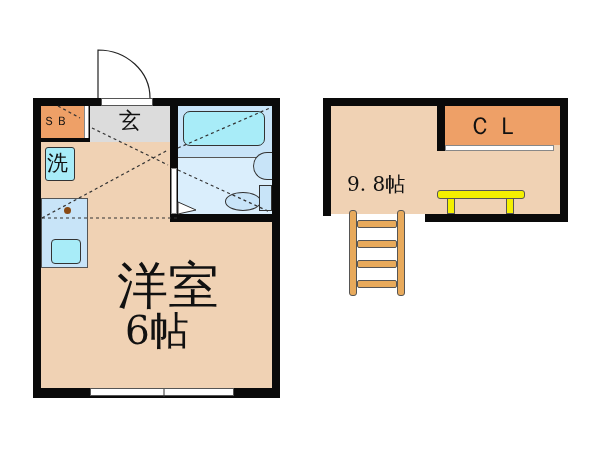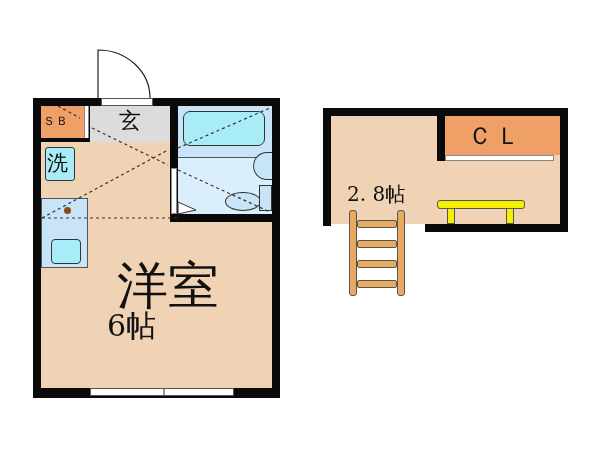--- a/index.html
+++ b/index.html
@@ -39,21 +39,21 @@
   <div class="abs" style="left:138px;top:70px;width:6px;height:46px;background:#fff;border:1px solid #888;"></div>
 
   <div class="abs" style="left:12px;top:49px;width:30px;height:34px;background:#a8ecf8;border:1.5px solid #333;border-radius:3px;"></div>
   <div class="abs label" style="left:14px;top:55px;font-size:21px;">洗</div>
 
   <div class="abs" style="left:8px;top:100px;width:47px;height:70px;background:#c8e4f8;border:1px solid #555;"></div>
   <div class="abs" style="left:31px;top:109px;width:7px;height:7px;background:#8a4a14;border-radius:50%;"></div>
   <div class="abs" style="left:18px;top:141px;width:30px;height:25px;background:#a8ecf8;border:1.5px solid #333;border-radius:4px;"></div>
 
   <div class="abs label" style="left:84px;top:162px;font-size:51px;">洋室</div>
-  <div class="abs label" style="left:74px;top:213px;font-size:30px;">6帖</div>
+  <div class="abs label" style="left:92px;top:213px;font-size:39px;">6帖</div>
 
   <div class="abs" style="left:68px;top:0;width:52px;height:8px;background:#fff;border:1px solid #555;"></div>
 
   <div class="abs" style="left:57px;top:290px;width:144px;height:8px;background:#fff;border:1px solid #555;"></div>
 </div>
 
 <svg width="600" height="450">
   <path d="M 98 98 L 98 50 A 52 48 0 0 1 150 98" fill="#fff" stroke="#222" stroke-width="1.2"></path>
   <g stroke="#333" stroke-width="1.2" stroke-dasharray="3,3" fill="none">
     <line x1="58" y1="106" x2="80" y2="118"></line>
@@ -62,33 +62,33 @@
     <line x1="42" y1="218" x2="178" y2="218"></line>
     <line x1="178" y1="148" x2="270" y2="108"></line>
     <line x1="178" y1="170" x2="270" y2="212"></line>
   </g>
 
   <path d="M 178 202 L 178 214 L 196 210 Z" fill="#fff" stroke="#333" stroke-width="1"></path>
 
   <line x1="164" y1="389" x2="164" y2="397" stroke="#333" stroke-width="1"></line>
 </svg>
 
-<div class="abs" style="left:323px;top:108px;width:222px;height:124px;">
+<div class="abs" style="left:323px;top:98px;width:222px;height:124px;">
   <div class="abs wall" style="left:0;top:0;width:245px;height:124px;"></div>
   <div class="abs room-main" style="left:8px;top:8px;width:229px;height:108px;"></div>
 
   <div class="abs" style="left:0;top:116px;width:102px;height:8px;background:#fff;"></div>
   <div class="abs wall" style="left:0;top:0;width:8px;height:118px;"></div>
 
   <div class="abs wall" style="left:114px;top:8px;width:8px;height:45px;"></div>
   <div class="abs" style="left:122px;top:8px;width:115px;height:39px;background:#eea067;"></div>
   <div class="abs" style="left:122px;top:47px;width:109px;height:6px;background:#fff;border:1px solid #888;"></div>
   <div class="abs label" style="left:145px;top:16px;font-size:24px;letter-spacing:4px;">ＣＬ</div>
 
-  <div class="abs label" style="left:24px;top:76px;font-size:20px;">2. 8帖</div>
+  <div class="abs label" style="left:24px;top:76px;font-size:20px;">9. 8帖</div>
 
   <div class="abs" style="left:114px;top:92px;width:88px;height:9px;background:#f4f000;border:1.5px solid #555;border-radius:3px;"></div>
   <div class="abs" style="left:124px;top:100px;width:8px;height:16px;background:#f4f000;border:1px solid #555;"></div>
   <div class="abs" style="left:183px;top:100px;width:8px;height:16px;background:#f4f000;border:1px solid #555;"></div>
 </div>
 
 <div class="abs" style="left:349px;top:210px;width:56px;height:86px;">
   <div class="abs" style="left:0;top:0;width:8px;height:86px;background:#e8aa5c;border:1px solid #555;border-radius:3px;"></div>
   <div class="abs" style="left:48px;top:0;width:8px;height:86px;background:#e8aa5c;border:1px solid #555;border-radius:3px;"></div>
   <div class="abs" style="left:8px;top:10px;width:40px;height:8px;background:#e8aa5c;border:1px solid #555;border-radius:2px;"></div>

